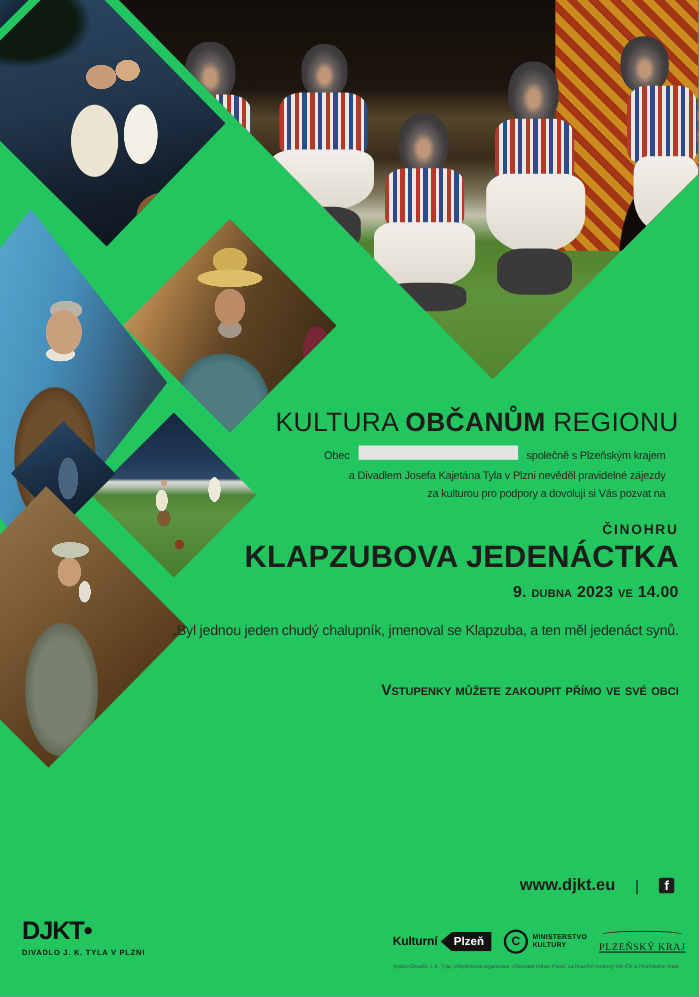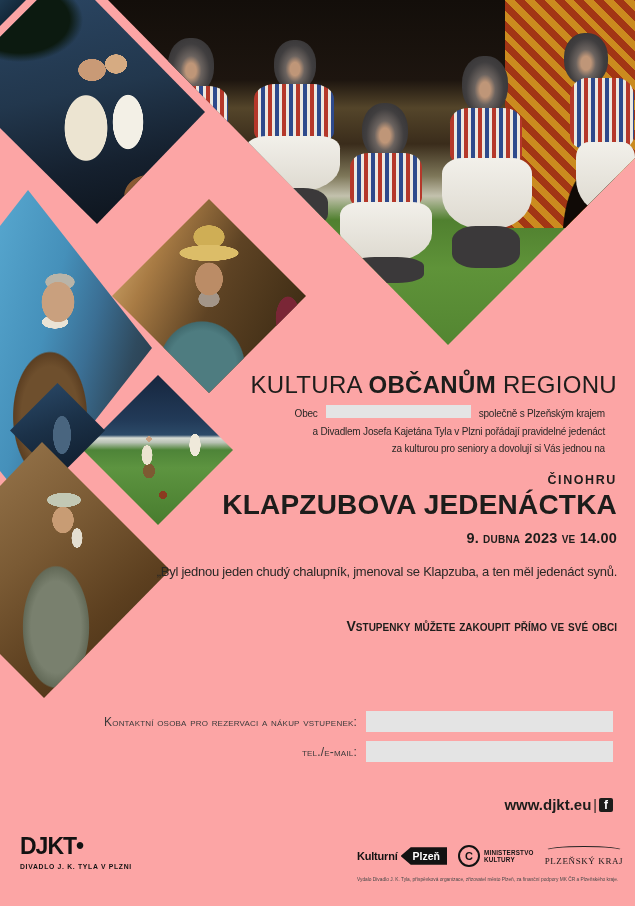--- a/index.html
+++ b/index.html
@@ -1,16 +1,16 @@
 <!DOCTYPE html>
 <html><head>
 <meta charset="utf-8">
 <style>
   html,body{margin:0;padding:0;background:#888;}
-  .page{position:relative;width:635px;height:906px;margin:0 auto;background:#fca5a5;overflow:hidden;
+  .page{position:relative;width:635px;height:906px;margin:0 auto;background:#22c55e;overflow:hidden;
         font-family:"Liberation Sans","DejaVu Sans",sans-serif;color:#1d1d1b;}
   .sc{font-variant:small-caps;}
 
   
   .collage{position:absolute;inset:0 0 auto 0;height:700px;}
   .dm{position:absolute;}
   .dia{clip-path:polygon(50% 0,100% 50%,50% 100%,0 50%);}
   .corner{left:0;top:0;width:26px;height:26px;
     clip-path:polygon(0 0,26px 0,0 26px);
     background:linear-gradient(135deg,#1e3950,#0b1722);}
@@ -96,40 +96,40 @@
   .date{margin-top:9px;text-align:right;}
   .date,.venue{font-size:14.5px;font-weight:700;letter-spacing:.2px;line-height:16.5px;}
   .quote{margin-top:18px;font-size:13px;line-height:16.5px;color:#292826;letter-spacing:-.25px;}
   .transport{margin-top:36px;font-size:14px;font-weight:700;line-height:18px;}
 
   
   .contact{position:absolute;top:711px;left:0;right:22px;}
   .crow{display:flex;justify-content:flex-end;align-items:center;gap:9px;margin-bottom:9px;}
   .clabel{font-size:12px;color:#3a3a3a;letter-spacing:.2px;}
   .cfield{width:247px;height:21px;background:#e4e4e4;}
-  .webrow{position:absolute;top:796px;right:22px;display:flex;align-items:center;gap:2px;}
+  .webrow{position:absolute;top:796px;right:22px;display:flex;align-items:center;gap:18px;}
   .weburl{font-size:15px;font-weight:700;}
   .websep{font-size:14px;}
   .fb{width:14px;height:14px;background:#1d1d1b;border-radius:2px;color:#fff;display:flex;align-items:flex-end;justify-content:center;font-size:12px;font-weight:700;line-height:1.05;}
   .djkt{position:absolute;left:20px;top:835px;}
   .djkt-mark{font-size:23px;font-weight:800;letter-spacing:-1px;color:#121212;line-height:1;}
   .djkt-sub{font-size:6.8px;font-weight:700;letter-spacing:.7px;color:#121212;margin-top:5px;}
   .partners{position:absolute;left:357px;top:845px;display:flex;align-items:center;gap:11px;}
   .kp{display:flex;align-items:center;gap:3px;}
   .kp1{font-size:11px;font-weight:800;color:#121212;letter-spacing:-.2px;}
   .kp2{font-size:10.5px;font-weight:800;color:#fff;background:#121212;padding:2.5px 7px 3px 12px;
        clip-path:polygon(0 50%,22% 0,100% 0,100% 100%,22% 100%);}
   .mk{display:flex;align-items:center;gap:4px;}
   .mk-c{width:18px;height:18px;border-radius:50%;border:2.5px solid #121212;color:#121212;
         display:flex;align-items:center;justify-content:center;font-size:11px;font-weight:800;}
   .mk-t{font-size:6.3px;font-weight:800;color:#121212;line-height:7px;letter-spacing:.2px;text-align:left;}
   .pk{text-align:center;}
   .pk-arc{width:76px;height:8px;border-top:1.5px solid #222;border-left:1.5px solid rgba(0,0,0,0);
           border-right:1.5px solid rgba(0,0,0,0);border-radius:50%;margin:0 auto;}
-  .pk-t{font-family:"Liberation Serif","DejaVu Serif",serif;font-size:9px;letter-spacing:.6px;color:#1a1a1a;margin-top:1px;}
+  .pk-t{font-family:"Liberation Serif","DejaVu Serif",serif;font-size:9px;letter-spacing:.6px;color:#1a1a1a;margin-top:1px;text-decoration:underline;}
   .smallprint{position:absolute;left:357px;top:877px;width:270px;font-size:4.8px;color:#4a4a4a;}
 </style>
 </head>
 <body>
 
 <div class="page">
 
   <div class="collage">
     <div class="dm corner"></div>
     <div class="dm kiss"></div>
@@ -169,44 +169,34 @@
     <div class="dm strawhat dia"></div>
     <div class="dm soccer dia"></div>
     <div class="dm navy dia"></div>
     <div class="dm capman"></div>
   </div>
 
   <div class="rcol">
     <h1 class="title"><span class="tl">KULTURA</span> <span class="tb">OBČANŮM</span> <span class="tl">REGIONU</span></h1>
     <p class="intro">
       <span>Obec</span><span class="obec-field"></span><span>společně s Plzeňským krajem</span><br>
-      <span>a Divadlem Josefa Kajetána Tyla v Plzni pořádají pravidelné jedenáct</span><br>
-      <span>za kulturou pro seniory a dovolují si Vás jednou na</span>
+      <span>a Divadlem Josefa Kajetána Tyla v Plzni nevěděl pravidelné zájezdy</span><br>
+      <span>za kulturou pro podpory a dovolují si Vás pozvat na</span>
     </p>
     <div class="genre">ČINOHRU</div>
     <h2 class="show">KLAPZUBOVA JEDENÁCTKA</h2>
     <div class="date sc">9. dubna 2023 ve 14.00</div>
     <div class="quote">
       <div>„Byl jednou jeden chudý chalupník, jmenoval se Klapzuba, a ten měl jedenáct synů.</div>
     </div>
     <div class="transport sc">
       <div>Vstupenky můžete zakoupit přímo ve své obci</div>
     </div>
   </div>
 
-  <div class="contact">
-    <div class="crow">
-      <span class="clabel sc">Kontaktní osoba pro rezervaci a nákup vstupenek:</span>
-      <span class="cfield"></span>
-    </div>
-    <div class="crow">
-      <span class="clabel sc">tel./e-mail:</span>
-      <span class="cfield"></span>
-    </div>
-  </div>
 
   <div class="webrow">
     <span class="weburl">www.djkt.eu</span>
     <span class="websep">|</span>
     <span class="fb">f</span>
   </div>
 
   <div class="djkt">
     <div class="djkt-mark">DJKT•</div>
     <div class="djkt-sub">DIVADLO J. K. TYLA V PLZNI</div>

